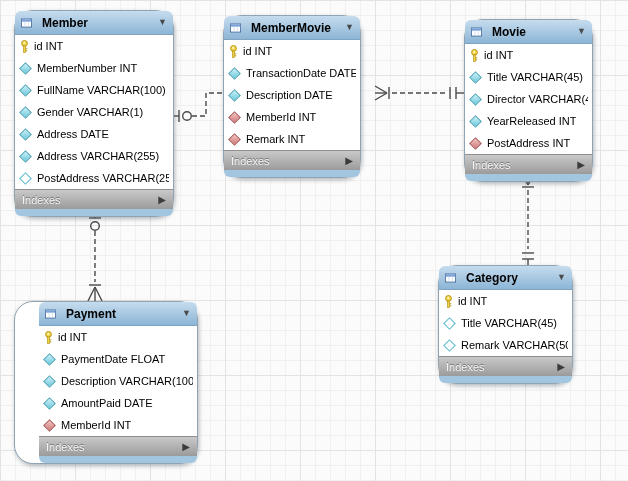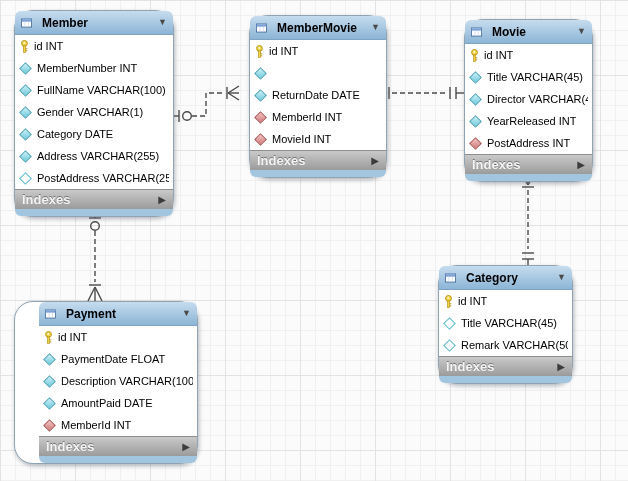--- a/index.html
+++ b/index.html
@@ -35,21 +35,21 @@
   .dia{flex:none;width:7px;height:7px;transform:rotate(45deg);border:1px solid;margin:0 7px 0 2px;}
   .dia.c{background:linear-gradient(135deg,#cdf1f8 0%,#6cc8db 100%);border-color:#459fb4;}
   .dia.n{background:#ffffff;border-color:#55b8cc;}
   .dia.r{background:linear-gradient(135deg,#f4c5c5 0%,#cf7979 100%);border-color:#a54e4e;}
   .tbl-footer{
     height:19px;display:flex;align-items:center;padding:0 7px;
     background:linear-gradient(#c9c9c9,#9b9b9b);
     border-top:1px solid #8e8e8e;
   }
   .tbl-footer .ftxt{
-    flex:1;font-size:13px;font-weight:bold;color:#f4f4f4;
+    flex:1;font-size:11px;font-weight:normal;color:#f4f4f4;
     text-shadow:0 -1px 0 rgba(70,70,70,0.6);
   }
   .arrow{font-size:10px;color:#3c3c3c;line-height:1;}
   .tbl-strip{height:7px;background:#a3c6e0;border-radius:0 0 6px 6px;}
 </style>
 </head>
 <body>
 
 <div class="canvas">
 
@@ -133,39 +133,39 @@
       <div class="row">
           <span class="dia c"></span>
           <span class="txt">FullName VARCHAR(100)</span>
         </div>
       <div class="row">
           <span class="dia c"></span>
           <span class="txt">Gender VARCHAR(1)</span>
         </div>
       <div class="row">
           <span class="dia c"></span>
-          <span class="txt">Category DATE</span>
+          <span class="txt">Address DATE</span>
         </div>
       <div class="row">
           <span class="dia c"></span>
           <span class="txt">Address VARCHAR(255)</span>
         </div>
       <div class="row">
           <span class="dia n"></span>
           <span class="txt">PostAddress VARCHAR(255)</span>
         </div>
     </div>
     <div class="tbl-footer">
       <span class="ftxt">Indexes</span>
       <span class="arrow">▶</span>
     </div>
     <div class="tbl-strip"></div>
   </div>
 
-  <div class="tbl" style="left:249px;top:15px;width:136px;">
+  <div class="tbl" style="left:223px;top:15px;width:136px;">
     <div class="tbl-header">
       <span class="ic">
         <svg width="15" height="12" viewBox="0 0 15 12">
             <rect x="0.5" y="0.5" width="14" height="11" fill="#fff" stroke="#31598f"></rect>
             <rect x="1" y="1" width="13" height="3.2" fill="#7ba1d9"></rect>
             <line x1="5.5" y1="4.2" x2="5.5" y2="11.5" stroke="#c3d3ea"></line>
             <line x1="10" y1="4.2" x2="10" y2="11.5" stroke="#c3d3ea"></line>
           </svg>
       </span>
       <span class="tbl-title">MemberMovie</span>
@@ -179,32 +179,33 @@
               <circle cx="4.2" cy="2.9" r="1.1" fill="#fcf3bd"></circle>
               <rect x="3.6" y="6" width="1.8" height="6.4" fill="#f2d545" stroke="#b99417" stroke-width="0.7"></rect>
               <rect x="5.4" y="8.3" width="1.9" height="1" fill="#b99417"></rect>
               <rect x="5.4" y="10.3" width="1.9" height="1" fill="#b99417"></rect>
             </svg>
           </span>
         <span class="txt">id INT</span>
       </div>
       <div class="row">
           <span class="dia c"></span>
-        </div>
-      <div class="row">
-          <span class="dia c"></span>
-          <span class="txt">ReturnDate DATE</span>
+          <span class="txt">TransactionDate DATE</span>
+        </div>
+      <div class="row">
+          <span class="dia c"></span>
+          <span class="txt">Description DATE</span>
         </div>
       <div class="row">
           <span class="dia r"></span>
           <span class="txt">MemberId INT</span>
         </div>
       <div class="row">
           <span class="dia r"></span>
-          <span class="txt">MovieId INT</span>
+          <span class="txt">Remark INT</span>
         </div>
     </div>
     <div class="tbl-footer">
       <span class="ftxt">Indexes</span>
       <span class="arrow">▶</span>
     </div>
     <div class="tbl-strip"></div>
   </div>
 
   <div class="tbl" style="left:464px;top:19px;width:127px;">

